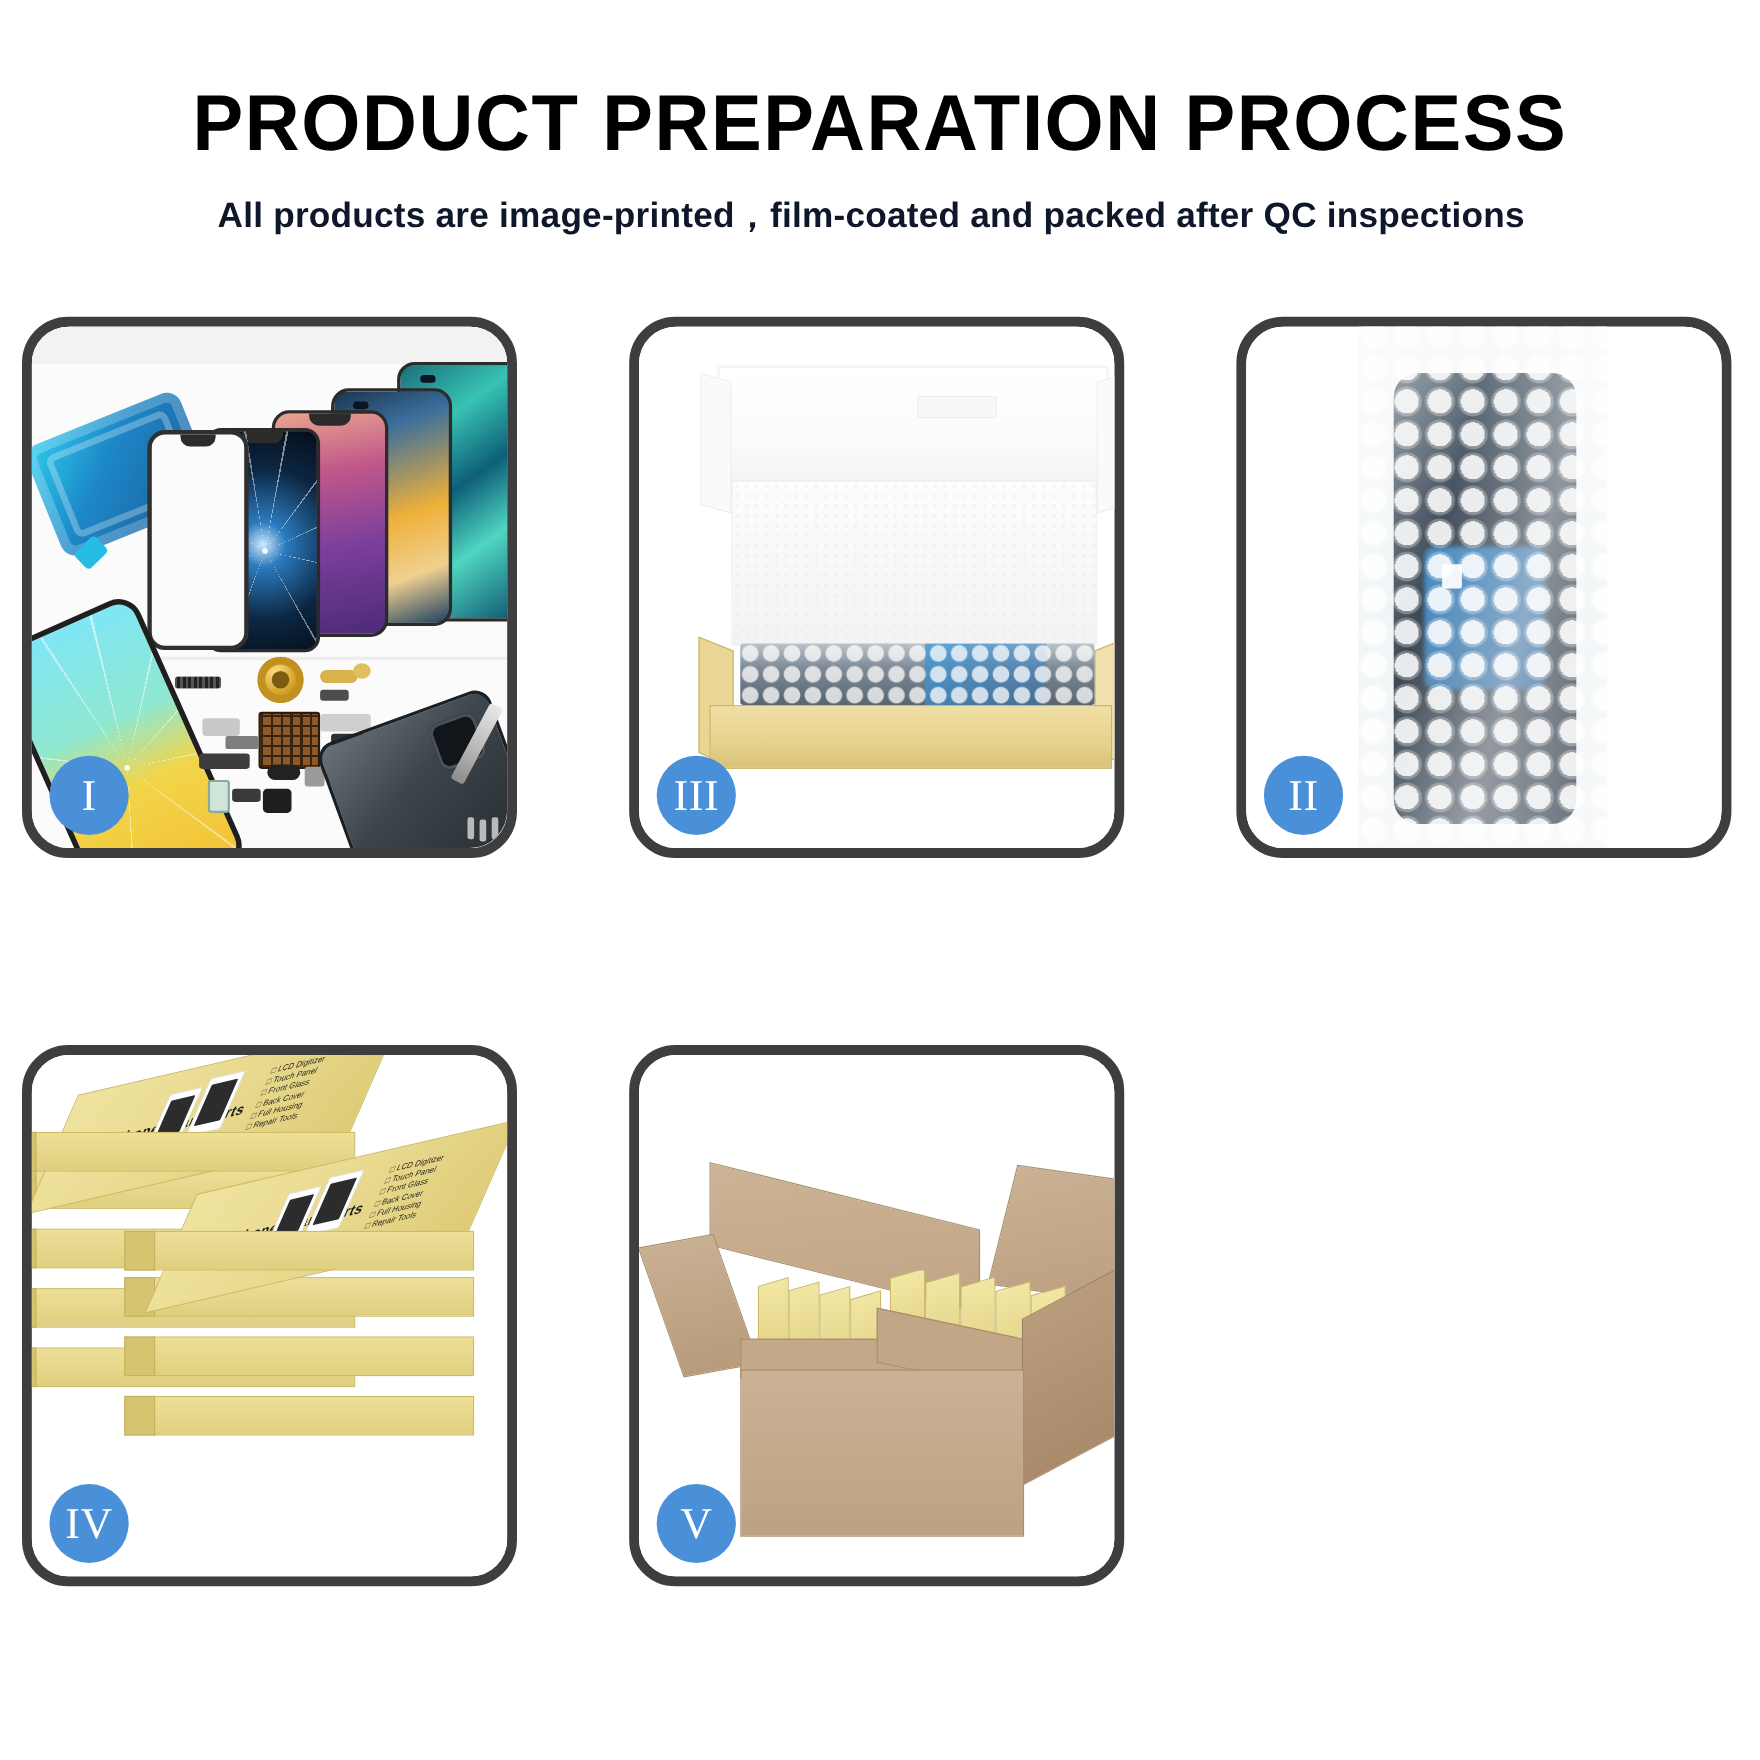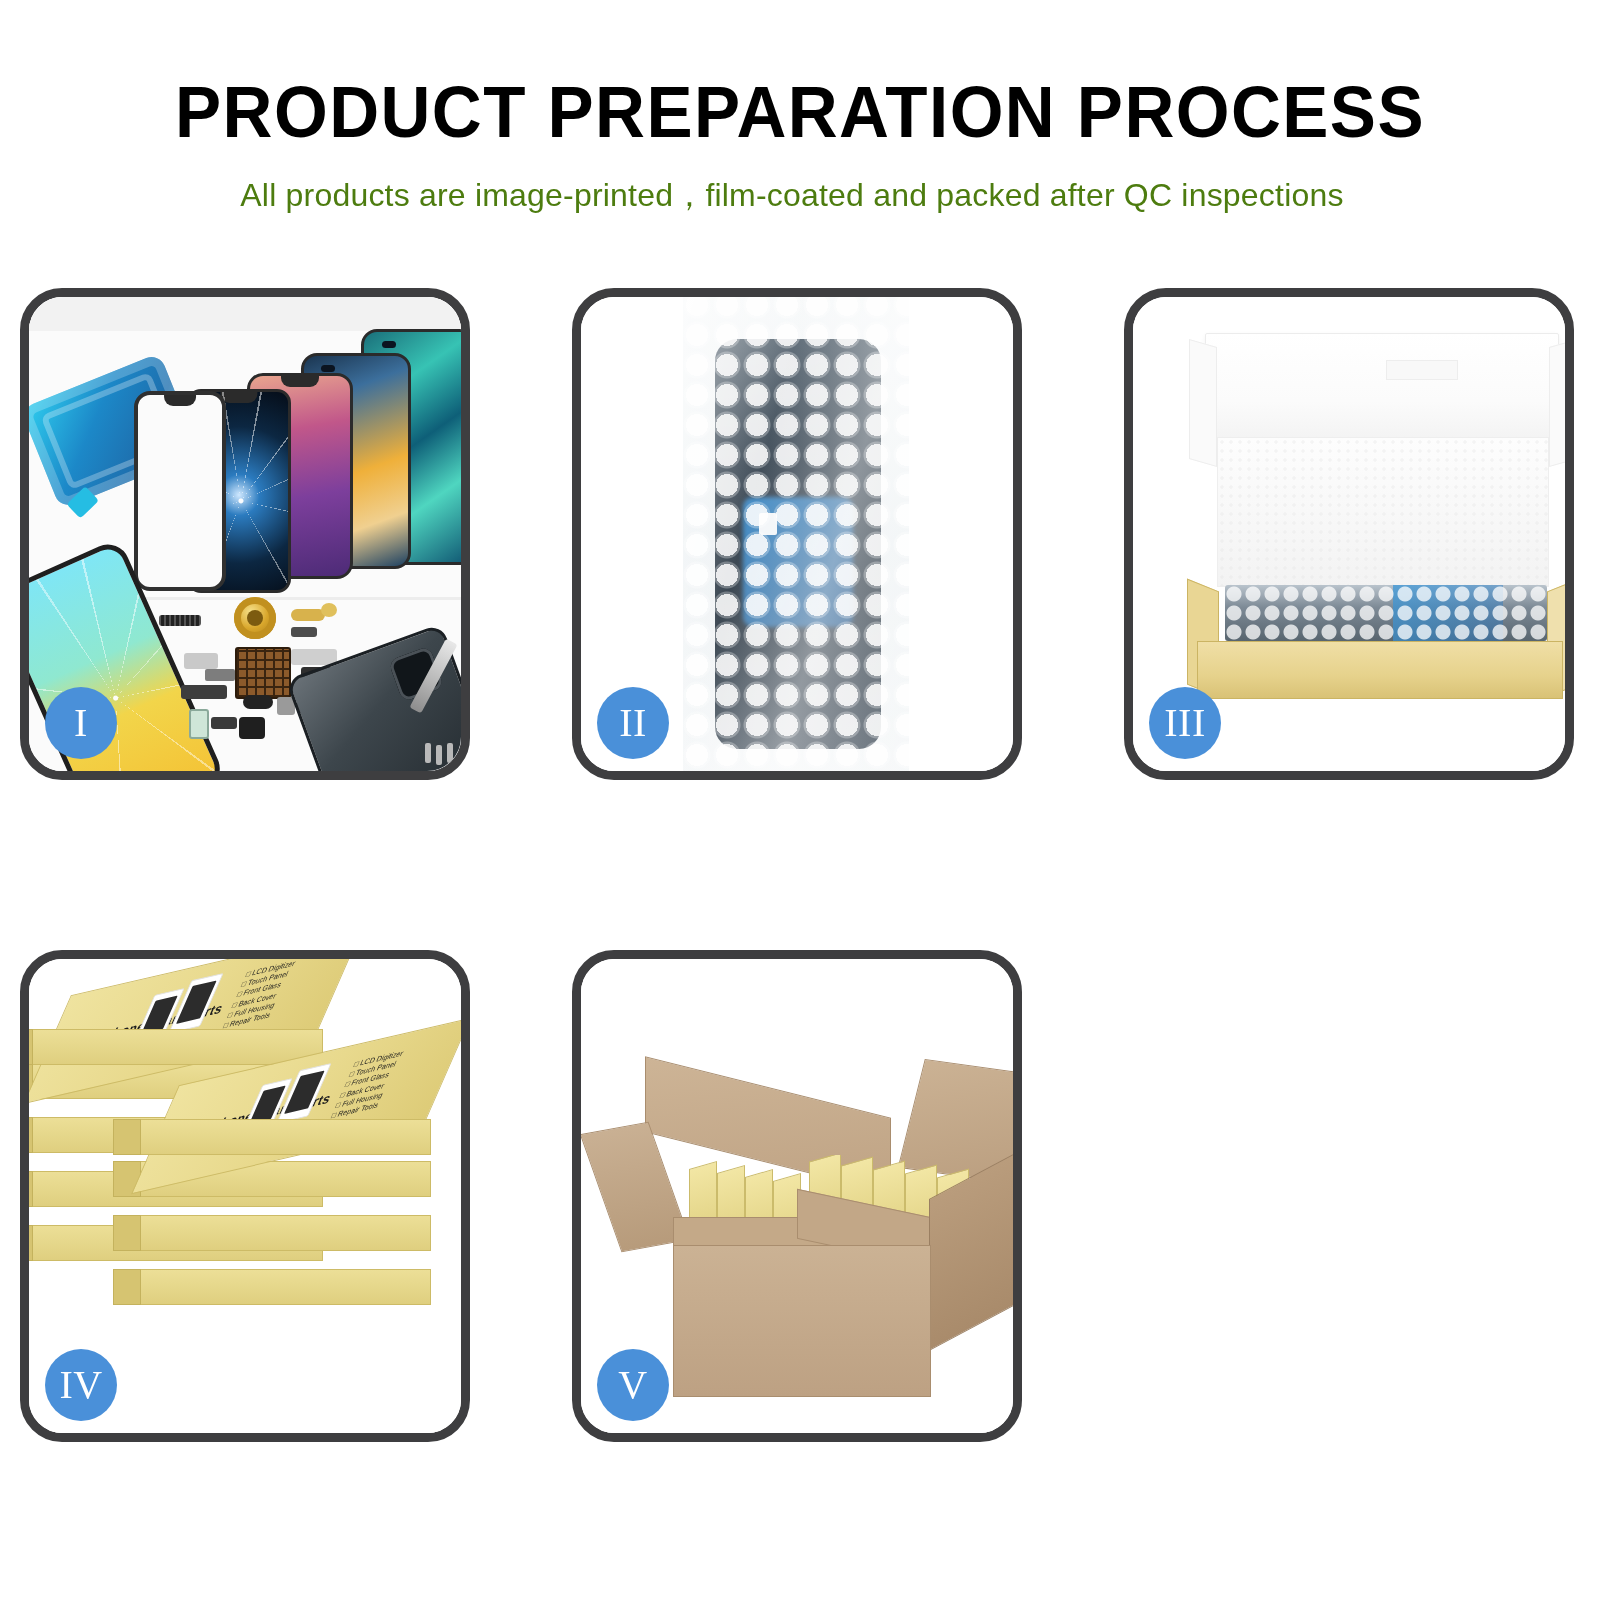--- a/index.html
+++ b/index.html
@@ -27,22 +27,22 @@
     font-weight: 700;
     letter-spacing: 1.5px;
     color: #000000;
     line-height: 1.0;
     margin: 0;
     transform: scaleX(0.96);
   }
   .sub-title {
     font-family: "Liberation Sans", sans-serif;
     font-size: 32px;
-    font-weight: 400;
-    color: #4d7c0f;
+    font-weight: 700;
+    color: #0f172a;
     margin: 26px 16px 0 0;
     letter-spacing: 0.2px;
   }
 
   
   .grid {
     position: absolute;
     left: 20px;
     top: 288px;
     width: 1560px;
@@ -383,53 +383,53 @@
           <span style="left:11px;top:2px;"></span>
           <span style="left:22px;top:0;"></span>
         </div>
       </div>
     </div>
     <div class="badge">I</div>
   </div>
 
   <div class="panel">
     <div class="panel-inner">
-      <div class="scene2">
-        <div class="bw-sheet"></div>
-        <div class="bw-item"></div>
-        <div class="bw-blue"></div>
-        <div class="bw-label"></div>
-        <div class="bw-bubbles"></div>
-        <div class="bw-gloss"></div>
-      </div>
-    </div>
-    <div class="badge">II</div>
-  </div>
-
-  <div class="panel">
-    <div class="panel-inner">
       <div class="scene3">
         <div class="b3-lid">
           <div class="b3-lid-tab"></div>
         </div>
         <div class="b3-lid-l"></div>
         <div class="b3-lid-r"></div>
         <div class="b3-foam">
           <div class="b3-foam-tex"></div>
         </div>
         <div class="b3-tray-left"></div>
         <div class="b3-tray-right"></div>
         <div class="b3-item">
           <div class="b3-item-blue"></div>
           <div class="b3-item-bub"></div>
         </div>
         <div class="b3-tray-front"></div>
       </div>
     </div>
     <div class="badge">III</div>
+  </div>
+
+  <div class="panel">
+    <div class="panel-inner">
+      <div class="scene2">
+        <div class="bw-sheet"></div>
+        <div class="bw-item"></div>
+        <div class="bw-blue"></div>
+        <div class="bw-label"></div>
+        <div class="bw-bubbles"></div>
+        <div class="bw-gloss"></div>
+      </div>
+    </div>
+    <div class="badge">II</div>
   </div>
 
   <div class="panel">
     <div class="panel-inner">
       <div class="scene4">
         <div class="stackwrap">
 
           <div class="ybox" style="left:-18px; top:214px;">
             <div class="front" style="left:20px; top:0;"></div>
             <div class="side" style="left:-6px; top:0;"></div>

